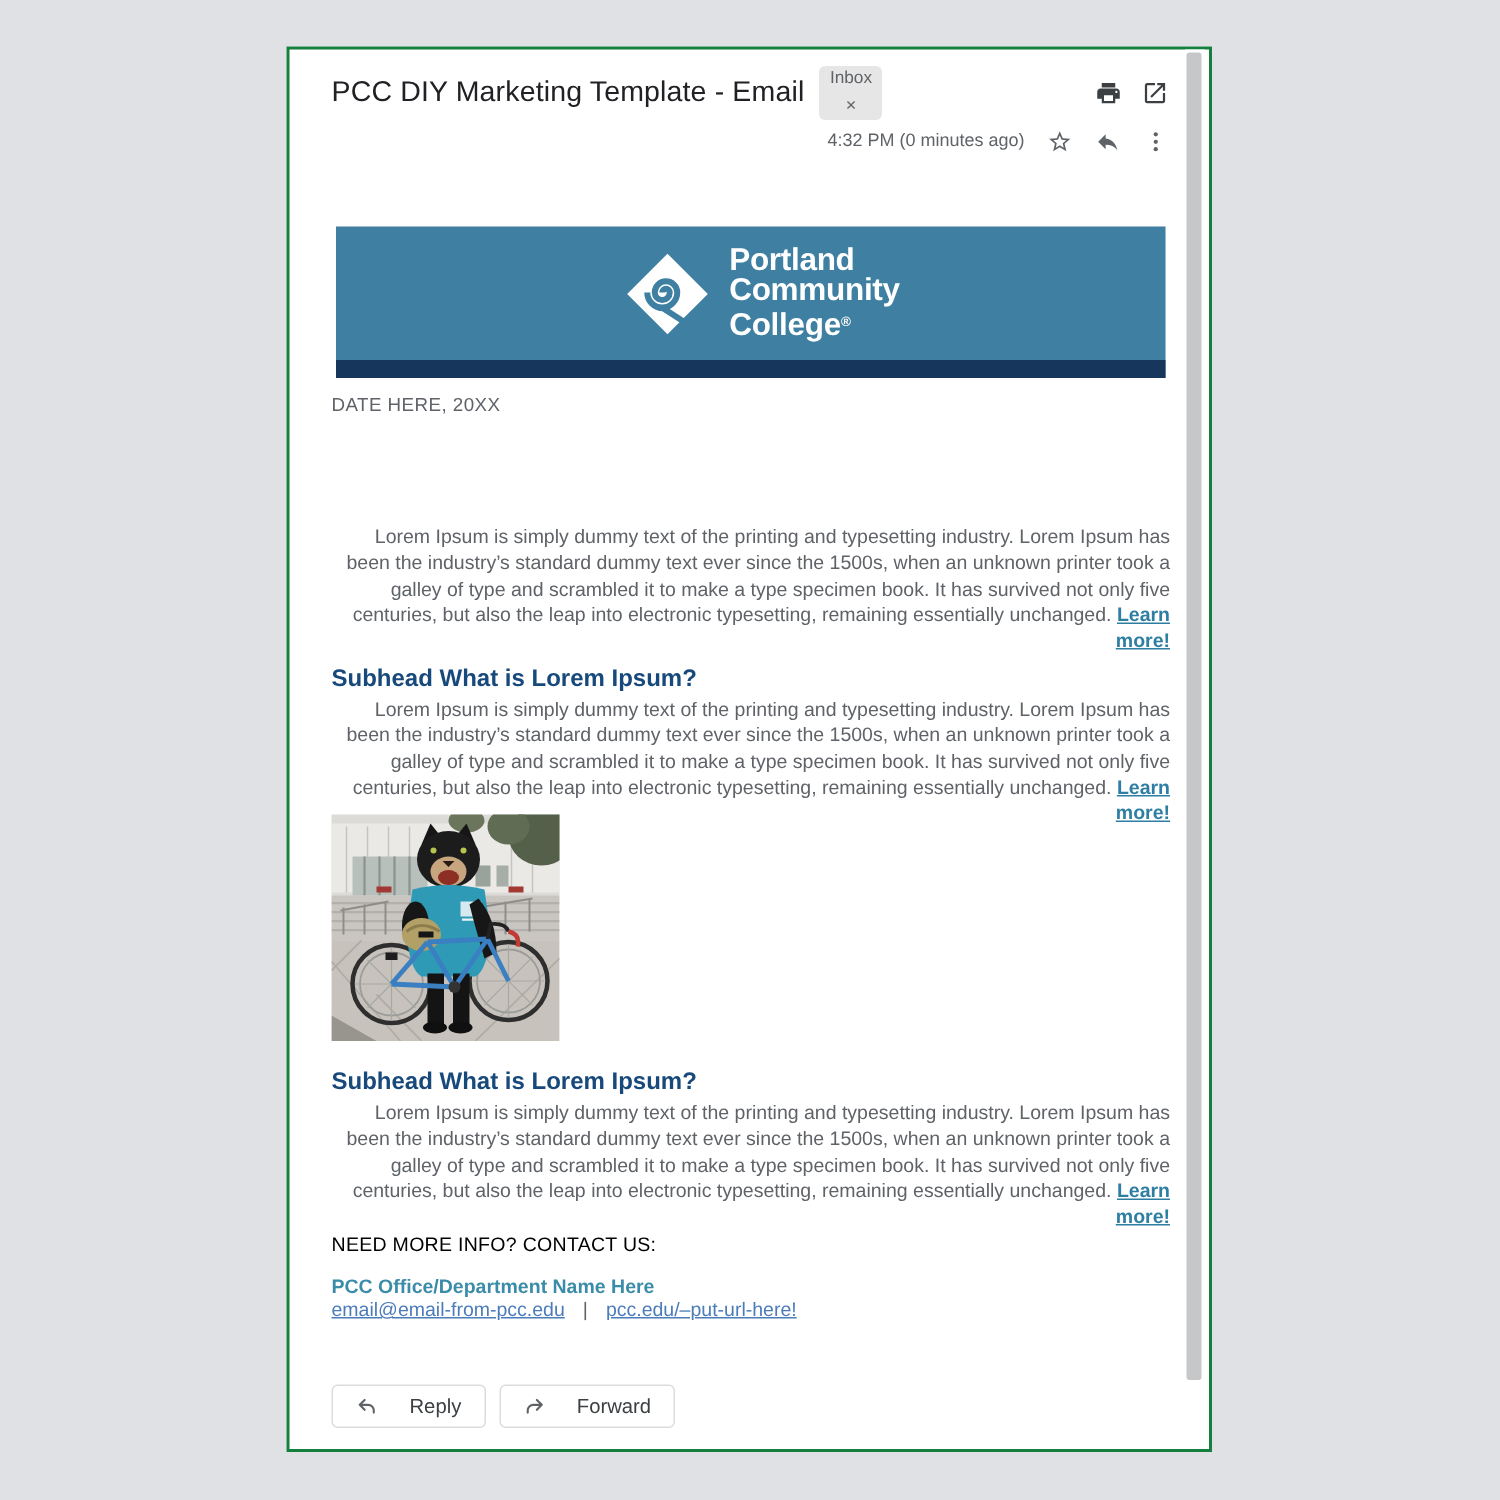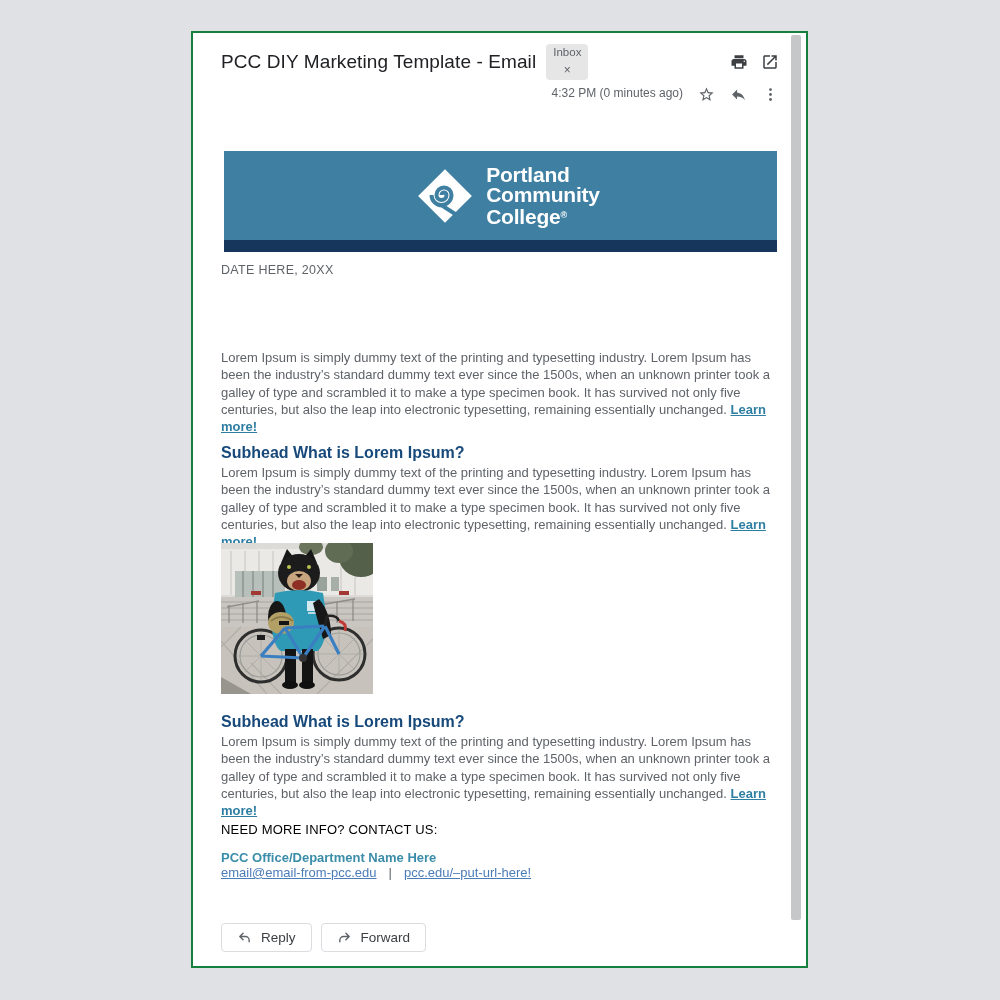--- a/index.html
+++ b/index.html
@@ -72,21 +72,21 @@
     position:absolute; left:28px; top:230px; width:558px;
     font-size:12.5px; color:#5f6368; letter-spacing:.3px;
   }
   
   .greeting {
     position:absolute; left:28px; top:279px; width:558px;
     font-size:17px; font-weight:bold; color:#2e7ea3;
   }
   .body-par {
     position:absolute; left:28px; width:559px;
-    font-size:13px; line-height:17.3px; color:#5f6368;
+    font-size:13px; line-height:17.3px; color:#5f6368;text-align:right;
   }
   .par-1 { top:316px; } .par-2 { top:431px; } .par-3 { top:700px; }
   .learn-more { color:#2e7ea3; font-weight:bold; text-decoration:underline; cursor:pointer; }
   .subhead {
     position:absolute; left:28px; width:558px;
     font-size:16px; font-weight:bold; color:#17497b;
   }
   .subhead-1 { top:411px; } .subhead-2 { top:680px; }
   .photo { position:absolute; left:28px; top:510px; width:152px; height:151px; display:block; }
   .contact-heading {
@@ -97,21 +97,21 @@
   }
   .contact-links {
     position:absolute; left:28px; top:832px; font-size:13px;
     display:flex; align-items:center; gap:12px;
   }
   .contact-links a { color:#4b7cba; text-decoration:underline; cursor:pointer; }
   .link-sep { color:#5f6368; }
   
   .footer-buttons { position:absolute; left:28px; top:890px; display:flex; gap:9px; }
   .gm-btn {
-    display:inline-flex; align-items:center; gap:9px; height:29px;
+    display:inline-flex; align-items:center; gap:21px; height:29px;
     padding:0 15px; border:1px solid #dadce0; border-radius:4px;
     background:#fff; font-size:13.5px; color:#3c4043; cursor:pointer;
     font-family:inherit;
   }
   .btn-icon { width:15px; height:15px; color:#5f6368; }
 </style>
 </head>
 <body>
 
 <div class="card">

